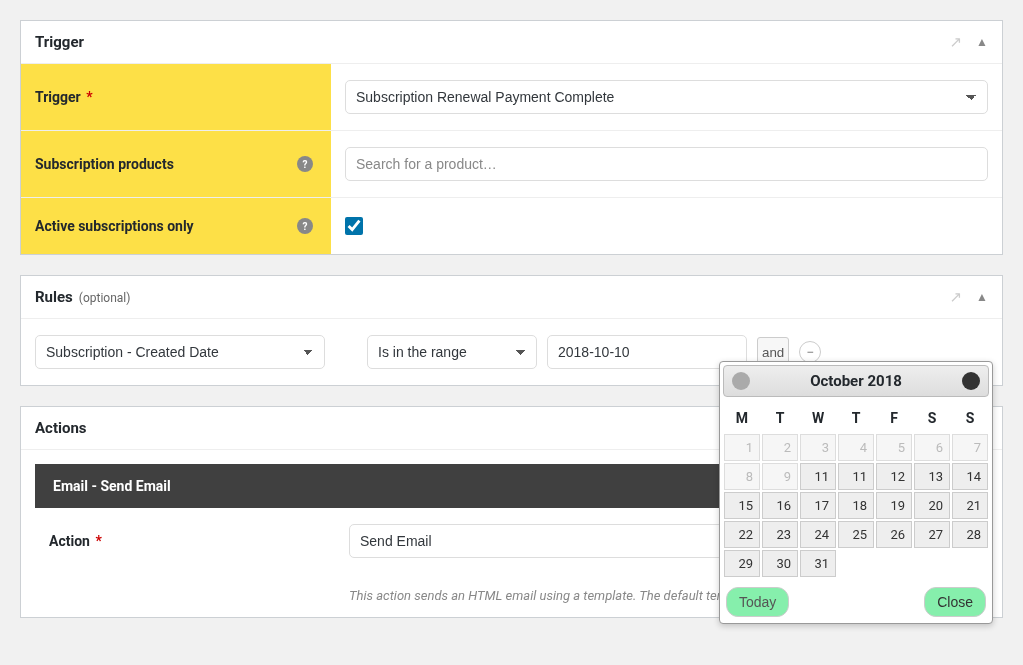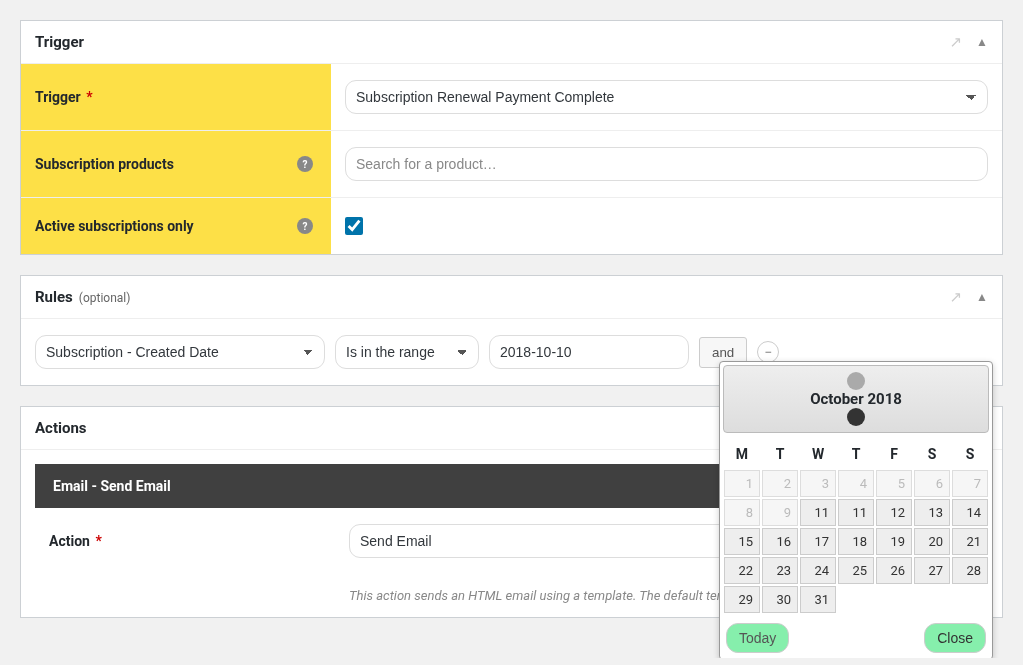--- a/index.html
+++ b/index.html
@@ -9,38 +9,38 @@
 .panel-header h2 { font-size: 15px; font-weight: 700; display: flex; align-items: baseline; gap: 6px; }
 .panel-header .optional { font-weight: 400; font-size: 12px; color: #666; }
 .panel-actions { display: flex; align-items: center; gap: 14px; color: #888; }
 .panel-actions span { cursor: pointer; }
 .field-row { display: flex; border-bottom: 1px solid #eee; }
 .field-row:last-child { border-bottom: none; }
 .field-label { width: 310px; background: #fde047; padding: 20px 14px; display: flex; align-items: center; justify-content: space-between; font-weight: 700; color: #23282d; }
 .field-label .req { color: #c00; margin-left: 2px; }
 .field-input { flex: 1; padding: 16px 14px; display: flex; align-items: center; }
 .help-icon { width: 16px; height: 16px; border-radius: 50%; background: #888; color: #fff; font-size: 10px; display: inline-flex; align-items: center; justify-content: center; font-weight: 700; margin-right: 4px; }
-select, input[type=text] { width: 100%; padding: 8px 10px; border: 1px solid #ddd; border-radius: 11px; font-size: 14px; background: #fff; color: #32373c; }
+select, input[type=text] { width: 100%; padding: 8px 10px; border: 1px solid #ddd; border-radius: 5px; font-size: 14px; background: #fff; color: #32373c; }
 select { appearance: none; background-image: linear-gradient(45deg, transparent 50%, #555 50%), linear-gradient(135deg, #555 50%, transparent 50%); background-position: calc(100% - 16px) 50%, calc(100% - 11px) 50%; background-size: 5px 5px; background-repeat: no-repeat; padding-right: 28px; }
 input[type=text]::placeholder { color: #888; }
 input[type=checkbox] { width: 18px; height: 18px; accent-color: #0073aa; }
 .rules-body { padding: 16px 14px; position: relative; }
 .rule-row { display: flex; gap: 10px; align-items: center; }
 .rule-row select:nth-child(1){ width: 290px; }
-.rule-row select:nth-child(2){ width: 144px; }
+.rule-row select:nth-child(2){ width: 170px; margin-left: 32px; }
 .rule-row input.date { width: 200px; }
-.btn-and { padding: 7px 12px; border: 1px solid #ccc; background: #f7f7f7; border-radius: 3px; color: #555; cursor: pointer; }
+.btn-and { padding: 7px 4px; border: 1px solid #ccc; background: #f7f7f7; border-radius: 3px; color: #555; cursor: pointer; }
 .btn-remove { width: 22px; height: 22px; border: 1px solid #ccc; border-radius: 50%; background: #fff; color: #888; display: flex; align-items: center; justify-content: center; font-size: 14px; cursor: pointer; }
 .action-bar { background: #404040; color: #fff; padding: 14px 18px; font-weight: 700; margin: 14px 14px 0; }
 .actions-inner { padding: 0 14px 14px; }
 .actions-inner .field-row { border: none; border-top: none; }
 .actions-inner .field-label { background: #fff; width: 300px; }
 .action-desc { font-style: italic; color: #888; padding: 0 14px 14px 328px; font-size: 13px; }
 .datepicker { position: absolute; top: 42px; left: 698px; width: 274px; background: #fff; border: 1px solid #999; border-radius: 4px; box-shadow: 0 2px 6px rgba(0,0,0,0.2); z-index: 100; }
-.dp-head { background: linear-gradient(#eee,#ddd); border: 1px solid #bbb; margin: 3px; border-radius: 4px; padding: 6px 8px; display: flex; align-items: center; justify-content: space-between; font-weight: 700; font-size: 15px; flex-direction: column; }
+.dp-head { background: linear-gradient(#eee,#ddd); border: 1px solid #bbb; margin: 3px; border-radius: 4px; padding: 6px 8px; display: flex; align-items: center; justify-content: space-between; font-weight: 700; font-size: 15px; }
 .dp-head .nav { width: 18px; height: 18px; border-radius: 50%; background: #aaa; display: inline-block; }
 .dp-head .nav.next { background: #333; }
 .dp-grid { display: grid; grid-template-columns: repeat(7, 1fr); gap: 2px; padding: 4px; }
 .dp-dow { font-weight: 700; text-align: center; padding: 6px 0; font-size: 14px; }
 .dp-day { border: 1px solid #ccc; background: #eee; text-align: right; padding: 5px 6px; font-size: 13px; color: #333; cursor: pointer; }
 .dp-day.dis { color: #bbb; background: #f6f6f6; border-color: #ddd; }
 .dp-foot { display: flex; justify-content: space-between; padding: 6px; }
 .dp-foot button { border: 1px solid #ccc; background: #86efac; border-radius: 12px; padding: 6px 12px; font-size: 14px; color: #555; cursor: pointer; }
 .dp-foot button:last-child { font-weight: 400; color: #333; }
 .see-link { color: #ccc; font-size: 15px; }

